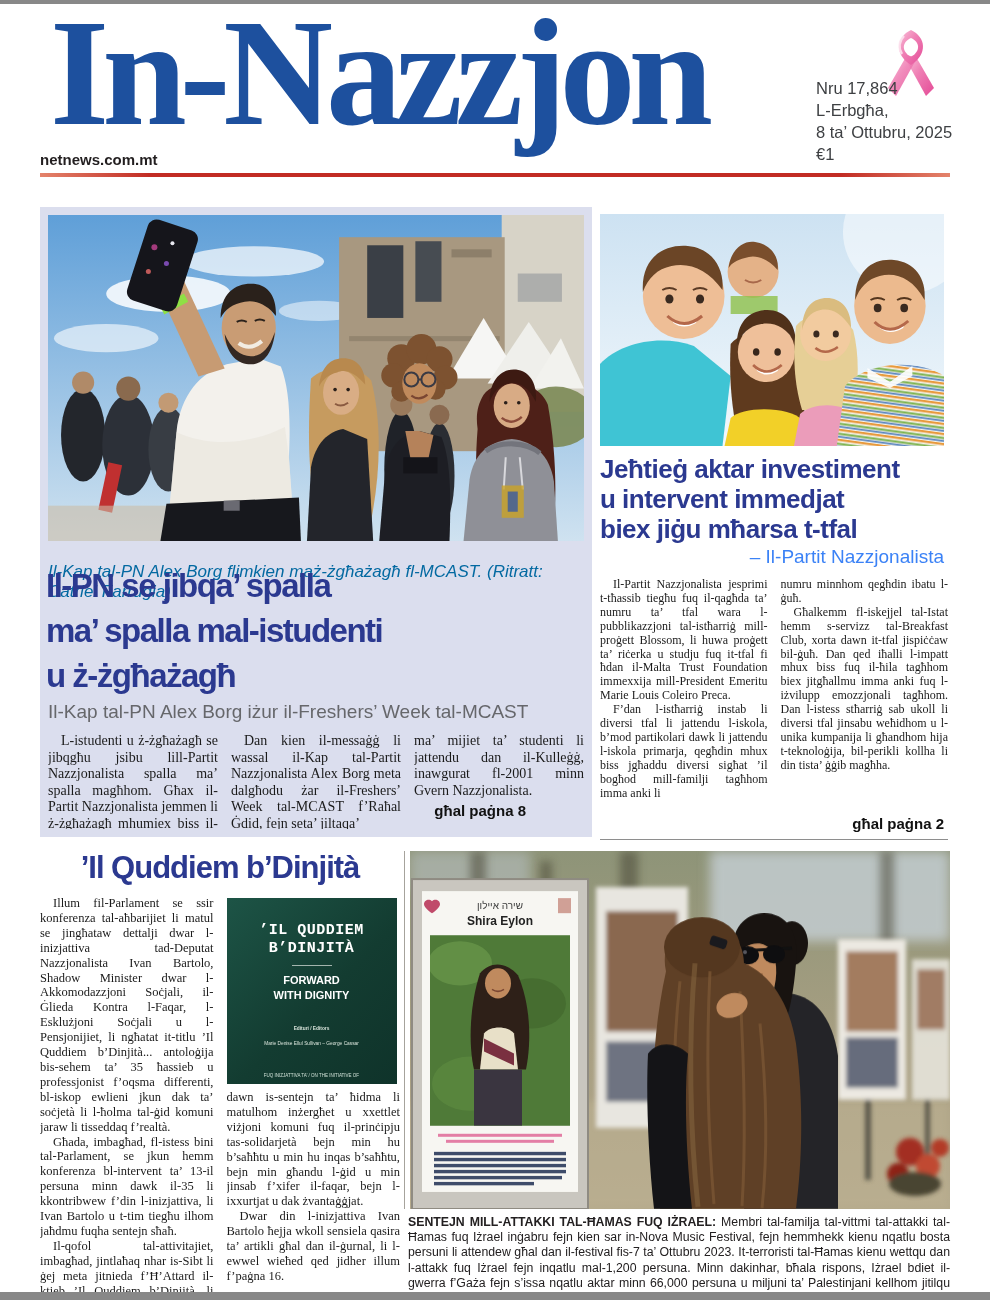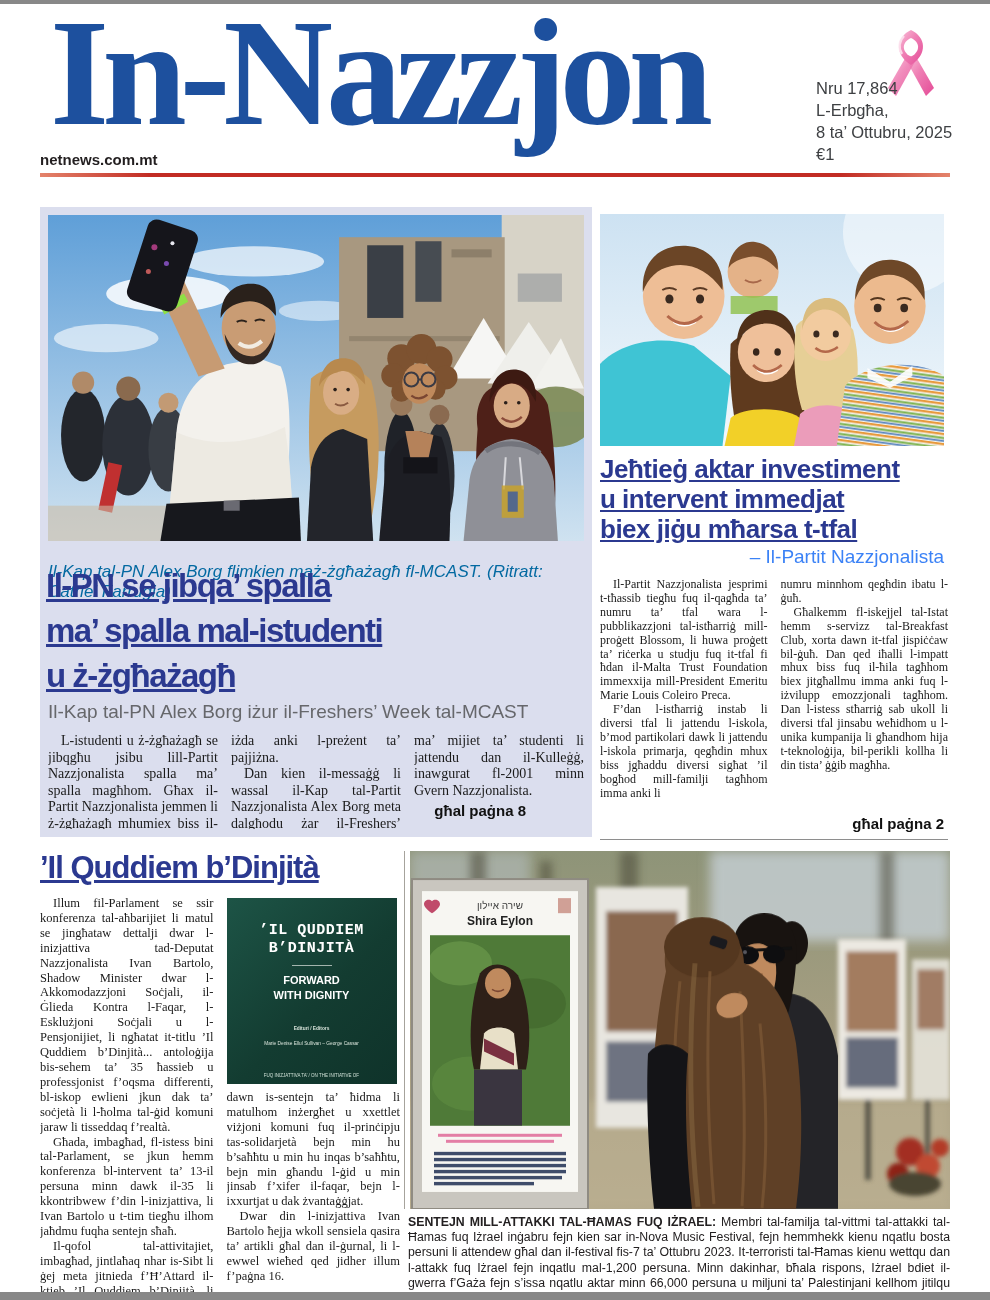--- a/index.html
+++ b/index.html
@@ -10,21 +10,21 @@
   
   .mast-title{left:50px;top:-18px;font-family:"Liberation Serif",serif;font-weight:bold;
               font-size:152px;line-height:1.15;letter-spacing:-7px;color:#1d509e;margin:0;}
   .issue-block{left:816px;top:74px;font-size:16.5px;line-height:1.33;color:#3e4043;}
   .ribbon{left:884px;top:24px;}
   .website{left:40px;top:147px;font-size:15px;font-weight:bold;color:#231f20;}
   .red-rule{left:40px;top:169px;width:910px;height:4px;
             background:linear-gradient(90deg,#e4836b,#c22c24 12%,#c22c24 88%,#e4836b);}
 
   
-  .headline{font-weight:bold;color:#2b3990;margin:0;text-decoration:underline;}
+  .headline{font-weight:bold;color:#2b3990;margin:0;}
   .bodytext{font-family:"Liberation Serif",serif;text-align:justify;}
   .bodytext p{margin:0;text-indent:13px;}
   .bodytext p.cont{text-indent:0;}
   .cols{display:flex;gap:13px;}
   .bcol{flex:1;overflow:hidden;}
   .continuation{font-weight:bold;font-size:15px;color:#111;}
   .photo{display:block;}
 
   
   .lead-block{left:40px;top:203px;width:552px;height:630px;background:#dbdeee;}
@@ -39,21 +39,21 @@
   .second-block{left:600px;top:203px;width:348px;}
   .second-photo{left:0;top:7px;}
   .second-headline{left:0;top:247px;width:348px;font-size:26px;line-height:30px;letter-spacing:-.5px;}
   .second-attr{left:0;top:339px;width:344px;text-align:right;font-size:19px;color:#3b82f6;}
   .second-body{left:0;top:371px;width:348px;height:236px;font-size:12px;line-height:13.9px;overflow:hidden;}
   .second-cont{right:4px;top:608px;}
   .h-divider{left:600px;top:835px;width:348px;height:1px;background:#8e8e8e;}
 
   
   .third-block{left:40px;top:845px;width:360px;}
-  .third-headline{left:0;top:0;width:360px;font-size:31px;line-height:38px;letter-spacing:-1px;}
+  .third-headline{left:0;top:0;width:360px;font-size:31px;line-height:38px;letter-spacing:-1px;text-align:center;}
   .third-body{left:0;top:47px;width:360px;height:408px;font-size:12.5px;line-height:14.9px;overflow:hidden;}
   .v-rule{left:404px;top:847px;width:1px;height:358px;background:#a6a39c;}
 
   
   .book-cover{width:170px;height:186px;margin:2px 0 6px 0;text-align:center;color:#fff;
               background:linear-gradient(135deg,#1d5446,#133c31 55%,#0f332a);
               font-family:"Liberation Sans",sans-serif;overflow:hidden;}
   .bc-title{margin-top:24px;font-weight:bold;font-size:15px;line-height:18px;letter-spacing:.5px;font-family:Liberation Mono, monospace;}
   .bc-divider{width:40px;height:1px;background:#dfe7e1;opacity:.7;margin:7px auto;}
   .bc-sub{font-weight:bold;font-size:11px;line-height:15px;}
@@ -217,21 +217,20 @@
       <div>u ż-żgħażagħ</div>
     </h2>
 
     <div class="abs lead-subhead">Il-Kap tal-PN Alex Borg iżur il-Freshers’ Week tal-MCAST</div>
 
     <div class="abs cols bodytext lead-body">
       <div class="bcol">
         <p>L-istudenti u ż-żgħażagħ se jibqgħu jsibu lill-Partit Nazzjonalista spalla ma’ spalla magħhom. Għax il-Partit Nazzjonalista jemmen li ż-żgħażagħ mhumiex biss il-futur,</p>
       </div>
       <div class="bcol">
-        <p class="cont">iżda anki l-preżent ta’ pajjiżna.</p>
         <p>Dan kien il-messaġġ li wassal il-Kap tal-Partit Nazzjonalista Alex Borg meta dalgħodu żar il-Freshers’ Week tal-MCAST f’Raħal Ġdid, fejn seta’ jiltaqa’</p>
       </div>
       <div class="bcol">
         <p class="cont">ma’ mijiet ta’ studenti li jattendu dan il-Kulleġġ, inawgurat fl-2001 minn Gvern Nazzjonalista.</p>
       </div>
     </div>
 
     <div class="abs continuation lead-cont">għal paġna 8</div>
   </section>
 

